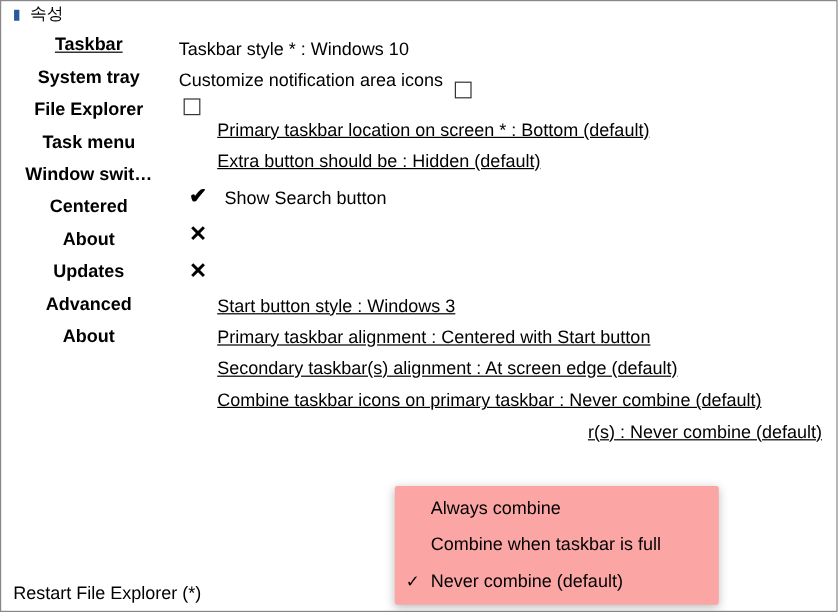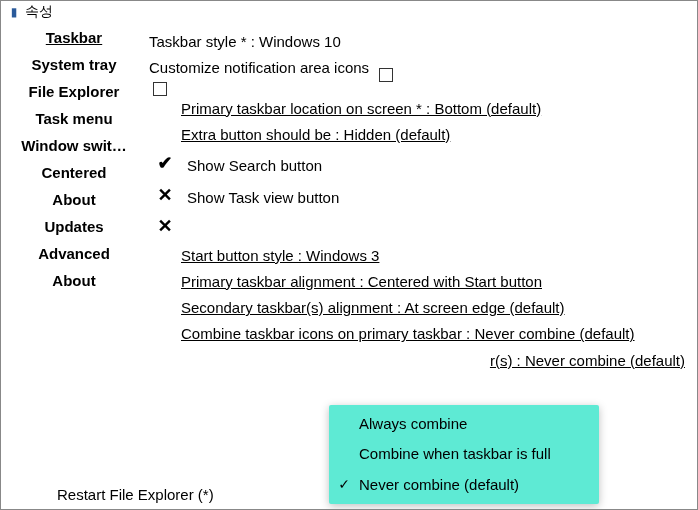--- a/index.html
+++ b/index.html
@@ -77,21 +77,21 @@
     display: inline-block;
     width: 14px; height: 14px;
     border: 1.5px solid #333;
     margin-left: 4px;
     vertical-align: -1px;
   }
   .dropdown {
     position: absolute;
     left: 188px;
     top: 382px;
-    background: #5eead4;
+    background: #fca5a5;
     box-shadow: 0 2px 8px rgba(0,0,0,0.25);
     border-radius: 2px;
     padding: 4px 0;
     min-width: 270px;
     z-index: 10;
   }
   .dropdown-item {
     display: flex;
     align-items: center;
     padding: 2px 14px 2px 6px;
@@ -103,21 +103,20 @@
     width: 18px;
     text-align: center;
     font-size: 14px;
   }
   .footer {
     position: absolute;
     left: 10px;
     bottom: 6px;
     font-size: 15px;
     cursor: pointer;
-    margin-left: 46px;
   }
 </style>
 </head>
 <body>
 
 <div class="titlebar">
   <span class="titlebar-icon">▮</span>
   <span>속성</span>
 </div>
 
@@ -153,21 +152,20 @@
     <div class="row indent1">
       <span>Extra button should be : Hidden (default)</span>
     </div>
 
     <div class="row">
       <span class="mark-col">✔</span>
       <span>Show Search button</span>
     </div>
     <div class="row">
       <span class="mark-col">✕</span>
-      <span>Show Task view button</span>
     </div>
     <div class="row">
       <span class="mark-col">✕</span>
     </div>
 
     <div class="row indent1">
       <span>Start button style : Windows 3</span>
     </div>
     <div class="row indent1">
       <span>Primary taskbar alignment : Centered with Start button</span>

